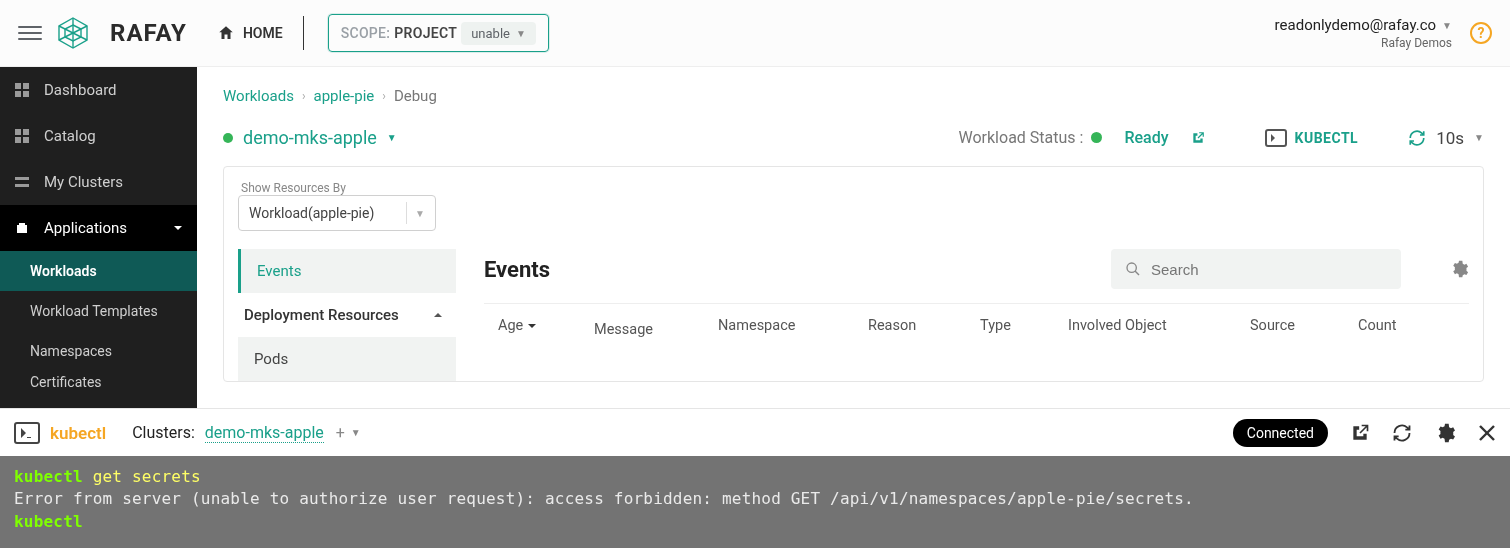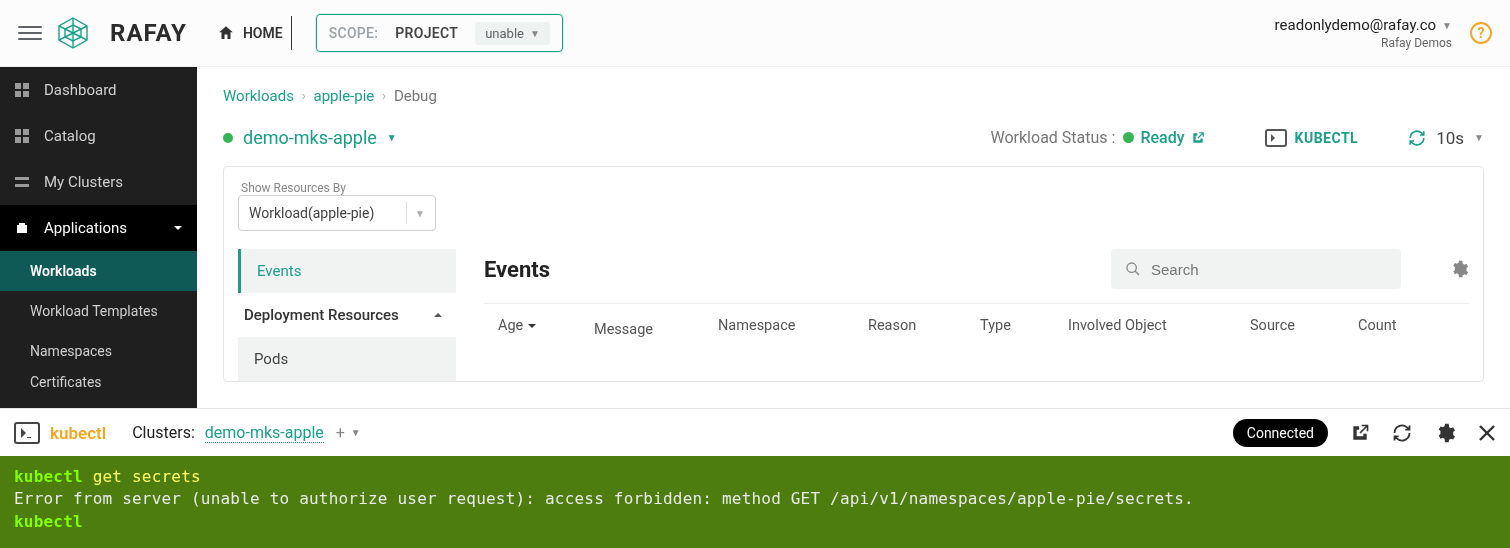--- a/index.html
+++ b/index.html
@@ -5,23 +5,23 @@
   * { box-sizing: border-box; margin: 0; padding: 0; }
   body { font-family: -apple-system, BlinkMacSystemFont, "Segoe UI", Roboto, Helvetica, Arial, sans-serif; font-size: 14px; color: #333; background:#fff; width:1510px; height:548px; overflow:hidden; position:relative; }
 
   
   .topbar { height:67px; display:flex; align-items:center; padding:0 18px; border-bottom:1px solid #eee; background:#fcfcfc; }
   .hamburger { width:24px; height:24px; display:flex; flex-direction:column; justify-content:center; gap:4px; cursor:pointer; margin-right:14px;}
   .hamburger div { height:2px; background:#5f6368; border-radius:1px; }
   .logo { display:flex; align-items:center; gap:20px; margin-right:30px; }
   .logo-mark svg { display:block; }
   .logo-text { font-size:24px; font-weight:700; letter-spacing:1px; color:#2b2b2b; }
-  .home-btn { display:flex; align-items:center; gap:8px; font-weight:600; color:#333; margin-right:8px; cursor:pointer;justify-content:space-between; }
+  .home-btn { display:flex; align-items:center; gap:8px; font-weight:600; color:#333; margin-right:20px; cursor:pointer;justify-content:space-between; }
   .vdiv { width:1px; height:34px; background:#333; margin-right:24px; }
-  .scope-box { border:1px solid #1aa08a; border-radius:4px; height:38px; display:flex; align-items:center; padding:0 12px; gap:17px; box-shadow:0 0 0 1px rgba(26,160,138,.15); cursor:pointer;}
+  .scope-box { border:1px solid #1aa08a; border-radius:4px; height:38px; display:flex; align-items:center; padding:0 12px; gap:4px; box-shadow:0 0 0 1px rgba(26,160,138,.15); cursor:pointer;}
   .scope-prefix { color:#9aa0a6; font-weight:500; letter-spacing:.3px; font-size:14px; }
   .scope-project { color:#444; font-weight:600; letter-spacing:.3px; font-size:14px; }
   .scope-pill { background:#eef2f0; border-radius:4px; padding:4px 10px; color:#5f6368; display:flex; align-items:center; gap:6px; font-size:13px; }
   .spacer { flex:1; }
   .user-block { text-align:right; margin-right:18px; cursor:pointer; }
   .user-email { font-size:15px; color:#222; display:flex; align-items:center; gap:6px; justify-content:flex-end;}
   .user-org { font-size:12px; color:#666; margin-top:2px; }
   .help-icon { width:22px; height:22px; border:2px solid #f5a623; border-radius:50%; color:#f5a623; display:flex; align-items:center; justify-content:center; font-weight:700; font-size:14px; cursor:pointer;}
 
   
@@ -40,21 +40,21 @@
   .main { flex:1; background:#fff; padding:20px 26px 0 26px; overflow:hidden; }
   .crumbs { display:flex; align-items:center; gap:8px; color:#777; font-size:15px; margin-bottom:22px; }
   .crumbs a { color:#1aa08a; text-decoration:none; cursor:pointer; }
   .crumb-sep { color:#aaa; font-size:12px; }
 
   .context-row { display:flex; align-items:center; margin-bottom:18px; }
   .cluster-chip { display:flex; align-items:center; gap:10px; color:#1aa08a; font-size:18px; cursor:pointer;}
   .dot { width:10px; height:10px; border-radius:50%; }
   .dot.green { background:#35b558; }
   .status-block { color:#777; font-size:16px; display:flex; align-items:center; gap:8px; margin-left:auto;}
-  .status-block .ready { color:#1aa08a; display:flex; align-items:center; gap:6px; font-weight:500;}
+  .status-block .ready { color:#1aa08a; display:flex; align-items:center; gap:22px; font-weight:500;}
   .kubectl-btn { display:flex; align-items:center; gap:8px; color:#1aa08a; font-weight:700; letter-spacing:.5px; margin-left:60px; cursor:pointer;}
   .kubectl-btn .term-icn { width:22px; height:18px; border:2px solid #555; border-radius:3px; display:flex; align-items:center; padding-left:3px;}
   .refresh-block { display:flex; align-items:center; gap:10px; margin-left:50px; color:#444; cursor:pointer;}
 
   
   .panel { border:1px solid #e5e5e5; border-radius:4px; padding:14px 14px 0 14px; }
   .filter-label { font-size:12px; color:#888; padding-left:3px;}
   .filter-box { border:1px solid #d0d0d0; border-radius:4px; height:36px; width:198px; display:flex; align-items:center; padding:0 10px; color:#444; cursor:pointer; margin-bottom:18px;}
   .filter-box .sep { width:1px; height:22px; background:#ddd; margin-left:auto; margin-right:8px;}
 
@@ -89,21 +89,21 @@
   .kbar .brand { color:#f5a623; font-weight:600; font-size:17px; margin-right:26px;}
   .kbar .lbl { font-size:16px; color:#222; margin-right:10px;}
   .kbar .cluster-link { color:#1aa08a; font-size:16px; border-bottom:1px dotted #1aa08a; cursor:pointer;}
   .kbar .plus { color:#888; margin-left:12px; font-size:16px; cursor:pointer;}
   .kbar .dd { color:#888; margin-left:6px; font-size:10px; cursor:pointer;}
   .kbar-right { margin-left:auto; display:flex; align-items:center; gap:22px;}
   .badge-conn { background:#000000; color:#fff; border-radius:16px; padding:6px 14px; font-size:14px;}
   .kbar-icn { cursor:pointer; color:#333; }
 
   
-  .terminal { position:absolute; left:0; right:0; bottom:0; height:92px; background:#4d7c0f; color:#ddd; font-family: "Menlo","Consolas",monospace; font-size:16px; padding:10px 14px; line-height:1.4; white-space:pre; letter-spacing:.2px;}
+  .terminal { position:absolute; left:0; right:0; bottom:0; height:92px; background:#737373; color:#ddd; font-family: "Menlo","Consolas",monospace; font-size:16px; padding:10px 14px; line-height:1.4; white-space:pre; letter-spacing:.2px;}
   .t-prompt { color:#7fff00; font-weight:700;}
   .t-cmd { color:#ffff66; }
   .t-out { color:#eaeaea; }
 
   .chev { font-size:10px; color:#888; }
   svg { display:block; }
 </style>
 </head>
 <body>
 

